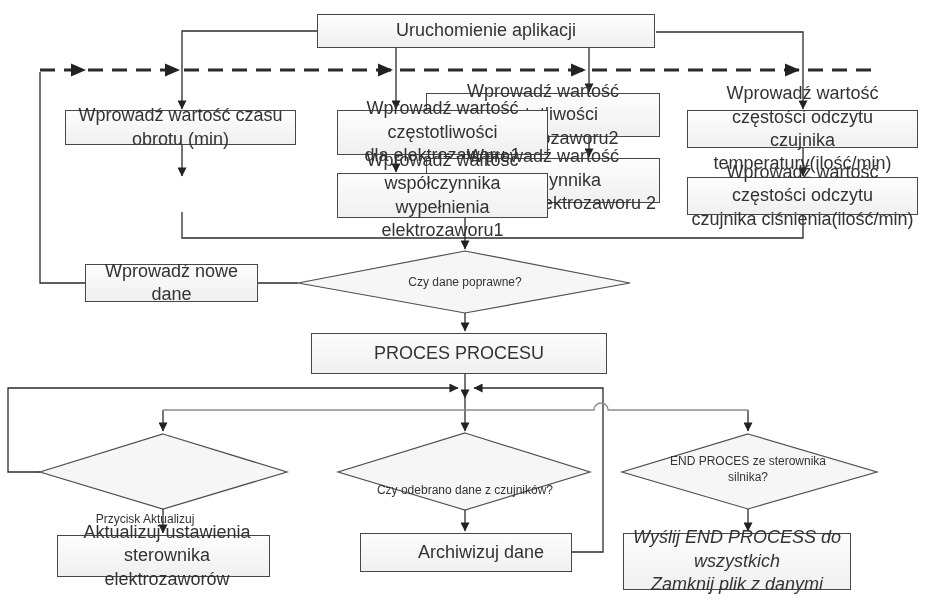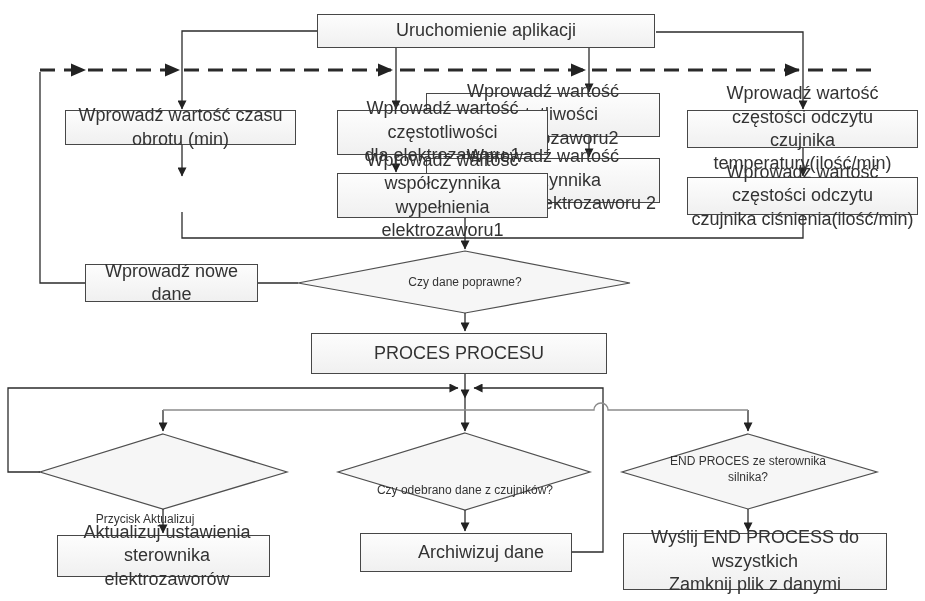--- a/index.html
+++ b/index.html
@@ -114,21 +114,21 @@
 
   <div class="node" style="left:85px;top:264px;width:173px;height:38px;">Wprowadź nowe dane</div>
 
   <div class="node" style="left:311px;top:333px;width:296px;height:41px;">PROCES PROCESU</div>
 
   <div class="node" style="left:57px;top:535px;width:213px;height:42px;padding-left:9px;">Aktualizuj ustawienia sterownika
 elektrozaworów</div>
 
   <div class="node" style="left:360px;top:533px;width:212px;height:39px;padding-left:32px;">Archiwizuj dane</div>
 
-  <div class="node" style="left:623px;top:533px;width:264px;height:57px;">Wyślij END PROCESS do wszystkich
+  <div class="node" style="left:623px;top:533px;width:228px;height:57px;font-style:italic;">Wyślij END PROCESS do wszystkich
 Zamknij plik z danymi</div>
 
   <div class="dlabel" style="left:340px;top:268px;width:250px;height:30px;">Czy dane poprawne?</div>
 
   <div class="dlabel" style="left:45px;top:458px;width:200px;height:28px;margin-top:48px;">Przycisk Aktualizuj</div>
 
   <div class="dlabel" style="left:340px;top:477px;width:250px;height:28px;text-align:center;">Czy odebrano dane z czujników?</div>
 
   <div class="dlabel" style="left:640px;top:448px;width:216px;height:44px;">END PROCES ze sterownika
 silnika?</div>

